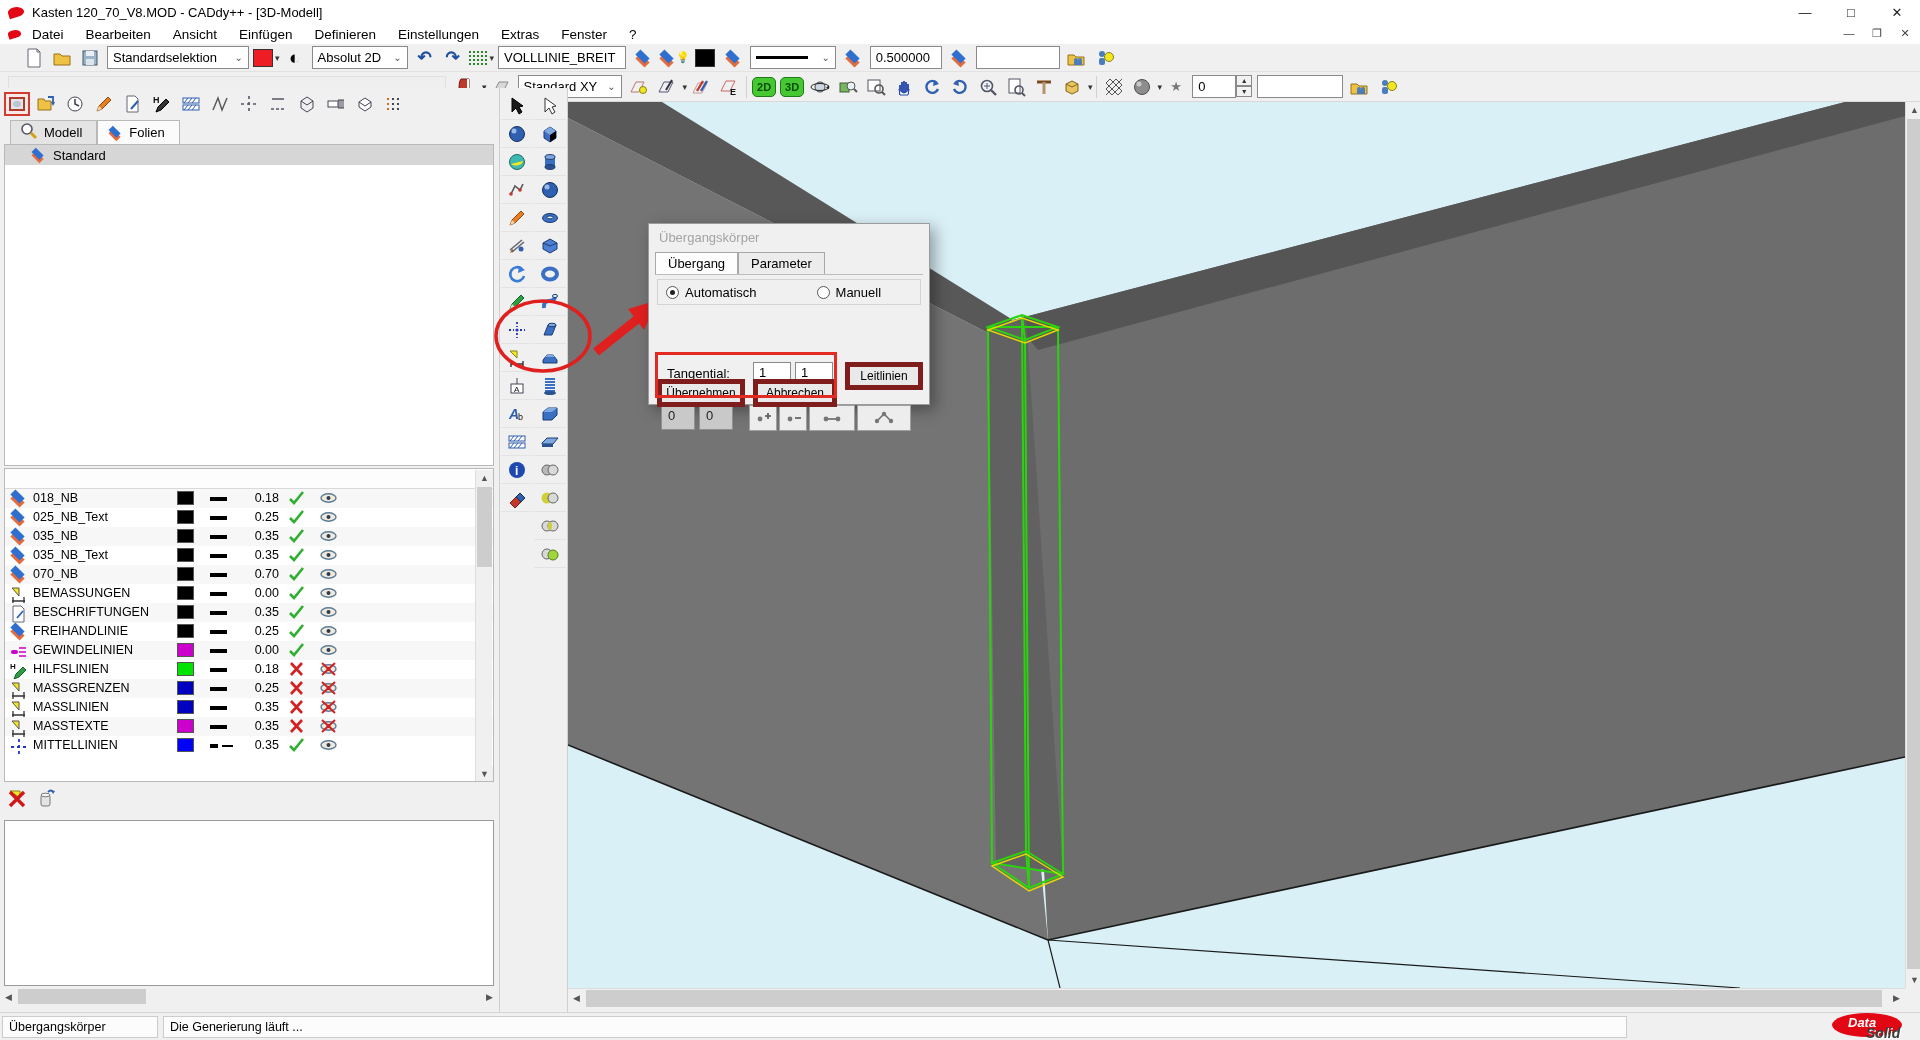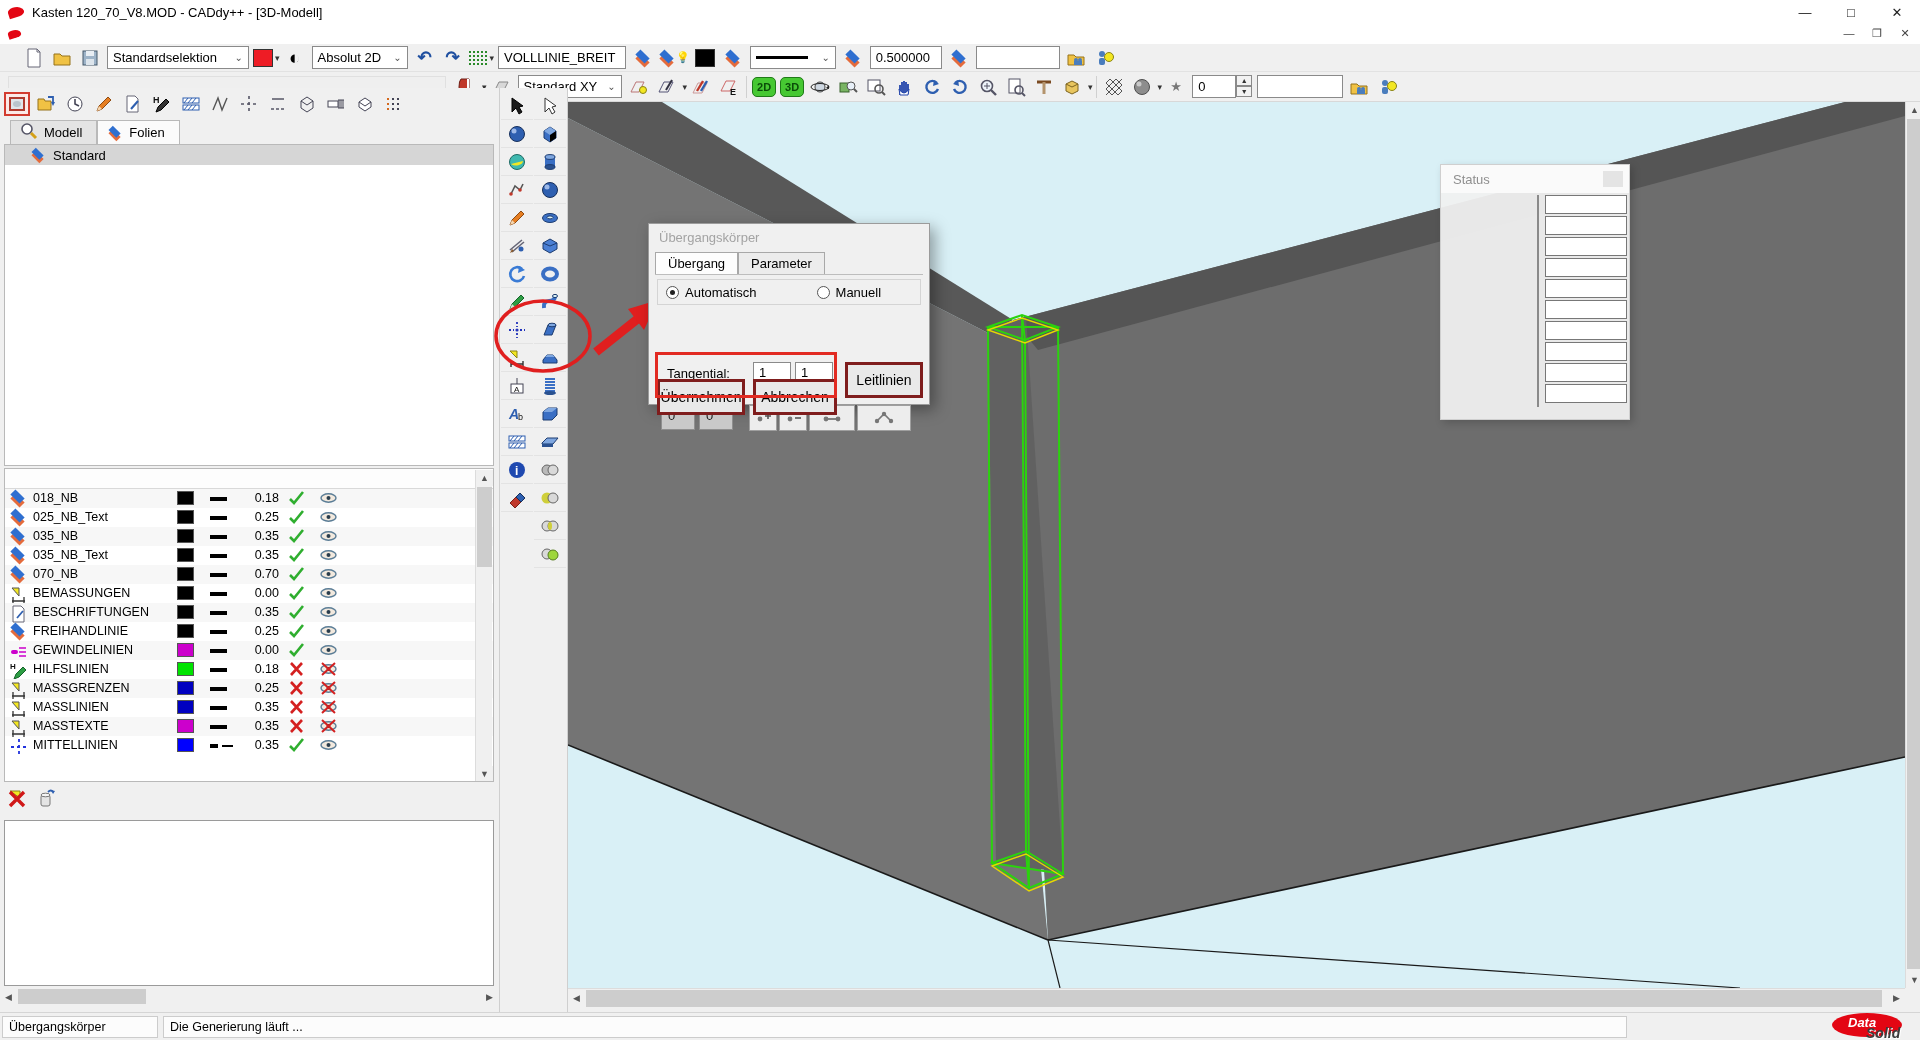--- a/index.html
+++ b/index.html
@@ -102,21 +102,21 @@
   .dlg-tab.active { background:#fdfdfd; }
   #dlg-body { position:absolute; left:6px; top:50px; width:268px; height:126px; border-top:1px solid #bdbdbd; }
   #radio-box { position:absolute; left:2px; top:4px; width:264px; height:26px; border:1px solid #d4d4d4; display:flex; align-items:center; }
   .radio { display:flex; align-items:center; gap:6px; font-size:13px; }
   .rdot { width:13px; height:13px; border:1px solid #555; border-radius:50%; background:#fff; position:relative; }
   .rdot.sel::after { content:""; position:absolute; left:3px; top:3px; width:5px; height:5px; background:#222; border-radius:50%; }
   #red-frame { position:absolute; left:0px; top:77px; width:182px; height:46px; border:3px solid #e22b22; z-index:5; }
   #tang-label { position:absolute; left:12px; top:91px; font-size:13px; }
   .dfield { position:absolute; width:38px; height:25px; border:1px solid #8a8a8a; background:#fff; font-size:13px; padding:2px 5px; }
   .gfield { position:absolute; width:34px; height:25px; border:1px solid #8f8f8f; background:#c9c9c9; font-size:13px; padding:2px 6px; color:#222; }
-  .dbtn { position:absolute; height:36px; border:3px solid #7f1d1d; background:#e9e9e9; font-size:14px; display:flex; align-items:center; justify-content:center; }
+  .dbtn { position:absolute; height:28px; border:5px solid #7f1d1d; background:#e9e9e9; font-size:12px; display:flex; align-items:center; justify-content:center; }
   .mini { border:1px solid #9f9f9f; background:#ededed; height:26px; display:flex; align-items:center; justify-content:center; }
 
   
   #status-panel { left:1440px; top:164px; width:190px; height:256px; background:rgba(240,240,240,0.95); border:1px solid #cfcfcf; box-shadow:3px 3px 8px rgba(0,0,0,.18); z-index:30; }
   #status-title { height:28px; display:flex; align-items:center; justify-content:space-between; padding:0 6px 0 12px; color:#8f8f8f; font-size:13px; background:#fafafa; }
   #sp-btn { width:20px; height:16px; background:#e4e4e4; }
   #sp-divider { position:absolute; left:96px; top:30px; width:2px; height:212px; background:#8a8a8a; }
   #sp-boxes { position:absolute; left:104px; top:30px; width:82px; display:flex; flex-direction:column; gap:2px; }
   .sp-box { height:19px; background:#fff; border:1px solid #777; }
 
@@ -141,20 +141,31 @@
     <span id="title-text">Kasten 120_70_V8.MOD  -  CADdy++ - [3D-Modell]</span>
     <div class="win-controls">
       <div class="win-btn">—</div>
       <div class="win-btn">□</div>
       <div class="win-btn">✕</div>
     </div>
   </div>
 
   <div class="abs" id="menubar">
     <span class="app-swoosh" style="margin-left:8px;width:13px;height:8px"></span>
+    <div id="menu-items" style="display:flex">
+        <div class="menu-item">Datei</div>
+        <div class="menu-item">Bearbeiten</div>
+        <div class="menu-item">Ansicht</div>
+        <div class="menu-item">Einfügen</div>
+        <div class="menu-item">Definieren</div>
+        <div class="menu-item">Einstellungen</div>
+        <div class="menu-item">Extras</div>
+        <div class="menu-item">Fenster</div>
+        <div class="menu-item">?</div>
+      </div>
   </div>
   <div class="mdi-controls">
     <div class="mdi-btn">—</div>
     <div class="mdi-btn">❐</div>
     <div class="mdi-btn">✕</div>
   </div>
 
   <div class="abs" id="toolbar1">
     <span class="tbtn">
         <svg width="20" height="20" viewBox="0 0 20 20">
@@ -1023,39 +1034,20 @@
     <div class="hthumb" style="position:absolute;top:1px"></div>
     <div class="scr-btn" style="position:absolute;right:0;top:1px">▶</div>
   </div>
 
   <svg class="abs" id="annot">
     <ellipse cx="543" cy="336" rx="47" ry="35" fill="none" stroke="#e01f1f" stroke-width="3.5"></ellipse>
     <line x1="596" y1="352" x2="640" y2="317" stroke="#e01f1f" stroke-width="9"></line>
     <polygon points="658,300 628,309 644,330" fill="#e01f1f"></polygon>
   </svg>
 
-  <div class="abs" id="status-panel">
-    <div id="status-title">
-      <span>Status</span>
-      <span id="sp-btn"></span>
-    </div>
-    <div id="sp-divider"></div>
-    <div id="sp-boxes">
-        <div class="sp-box"></div>
-        <div class="sp-box"></div>
-        <div class="sp-box"></div>
-        <div class="sp-box"></div>
-        <div class="sp-box"></div>
-        <div class="sp-box"></div>
-        <div class="sp-box"></div>
-        <div class="sp-box"></div>
-        <div class="sp-box"></div>
-        <div class="sp-box"></div>
-      </div>
-  </div>
 
   <div class="abs" id="dialog">
     <div id="dialog-title">Übergangskörper</div>
     <div class="dlg-tabs">
       <div class="dlg-tab active">Übergang</div>
       <div class="dlg-tab">Parameter</div>
     </div>
     <div id="dlg-body">
       <div id="radio-box">
         <div class="radio" style="margin-left:8px">

